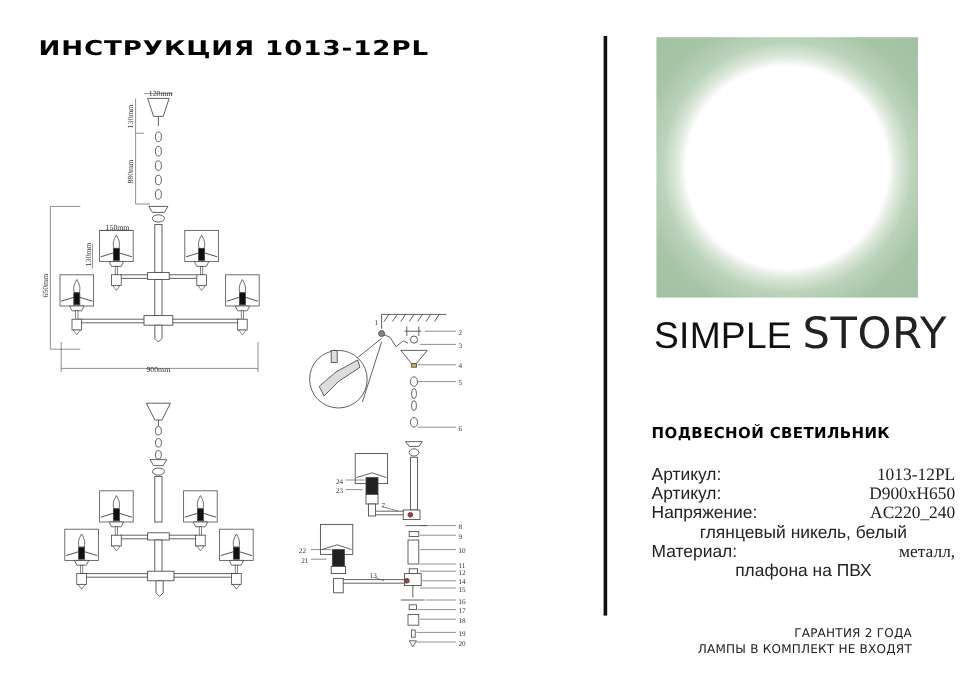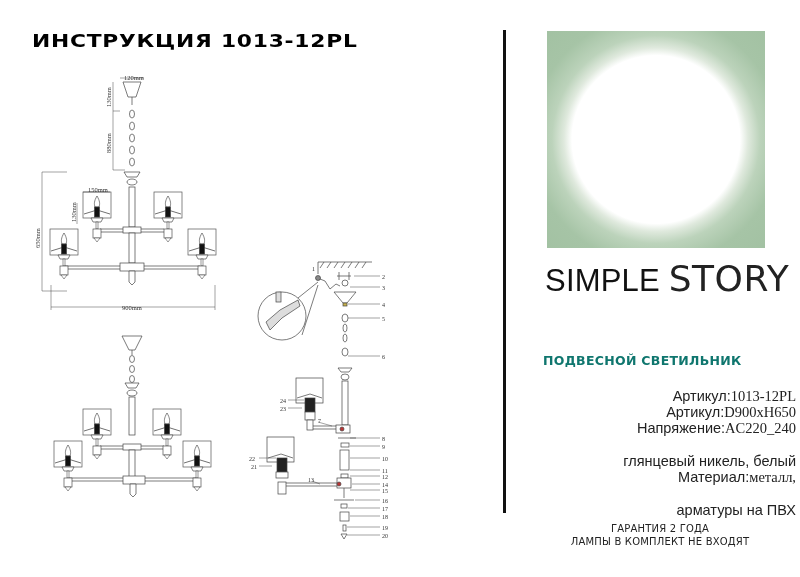--- a/index.html
+++ b/index.html
@@ -4,26 +4,26 @@
 <style>
   html,body{margin:0;padding:0;background:#ffffff;}
   body{width:800px;height:577px;position:relative;overflow:hidden;font-family:"DejaVu Sans","Liberation Sans",sans-serif;color:#111;}
   .abs{position:absolute;}
   .doc-title{left:32px;top:31px;font-family:"DejaVu Sans",sans-serif;font-weight:bold;font-size:17px;letter-spacing:0.6px;transform:scaleX(1.28);transform-origin:left top;color:#000;white-space:nowrap;}
   .divider{left:503px;top:30px;width:3px;height:483px;background:#111;}
   .logo-box{left:547px;top:31px;width:218px;height:217px;background:radial-gradient(circle at 50% 50%, #ffffff 0px, #ffffff 84px, #dfe9dd 92px, #bcd3bb 104px, #a6c4a6 125px, #a2c1a2 160px);}
   .brand{left:545px;top:258px;font-family:"Liberation Sans",sans-serif;font-size:31px;color:#111;white-space:nowrap;letter-spacing:0.2px;}
   .brand .b1{font-weight:normal;}
   .brand .b2{font-weight:normal;color:#222;letter-spacing:0.5px;font-family:"DejaVu Sans",sans-serif;font-size:36px;}
-  .subtitle{left:543px;top:353px;font-weight:bold;font-size:12.5px;letter-spacing:0.3px;color:#0f766e;white-space:nowrap;}
+  .subtitle{left:543px;top:353px;font-weight:bold;font-size:12.5px;letter-spacing:0.3px;color:#000000;white-space:nowrap;}
   .specs{left:543px;top:388px;width:253px;font-family:"Liberation Sans",sans-serif;font-size:14.5px;line-height:16px;color:#222;}
-  .spec-row{display:flex;justify-content:flex-end;white-space:nowrap;}
+  .spec-row{display:flex;justify-content:space-between;white-space:nowrap;}
   .spec-val{text-align:right;font-family:Liberation Serif, serif;}
-  .spec-right{text-align:right;white-space:nowrap;margin-top:17px;}
-  .footer{left:560px;top:522px;width:200px;text-align:center;font-size:10px;line-height:13px;color:#222;letter-spacing:0.2px;}
+  .spec-right{text-align:center;white-space:nowrap;}
+  .footer{left:560px;top:522px;width:200px;text-align:right;font-size:10px;line-height:13px;color:#222;letter-spacing:0.2px;}
   svg text{font-family:"Liberation Serif",serif;}
 </style>
 </head>
 <body>
 
 <div class="abs doc-title">ИНСТРУКЦИЯ 1013-12PL</div>
 
 <svg class="abs" style="left:0;top:0" width="500" height="577" viewBox="0 0 500 577">
   <defs>
     <g id="arm-lamp">
@@ -263,19 +263,19 @@
   </div>
   <div class="spec-row">
     <span>Напряжение:</span>
     <span class="spec-val">AC220_240</span>
   </div>
   <div class="spec-right">глянцевый никель, белый</div>
   <div class="spec-row">
     <span>Материал:</span>
     <span class="spec-val">металл,</span>
   </div>
-  <div class="spec-right">арматуры на ПВХ</div>
+  <div class="spec-right">плафона на ПВХ</div>
 </div>
 
 <div class="abs footer">
   <div>ГАРАНТИЯ 2 ГОДА</div>
   <div>ЛАМПЫ В КОМПЛЕКТ НЕ ВХОДЯТ</div>
 </div>
 
 </body></html>

